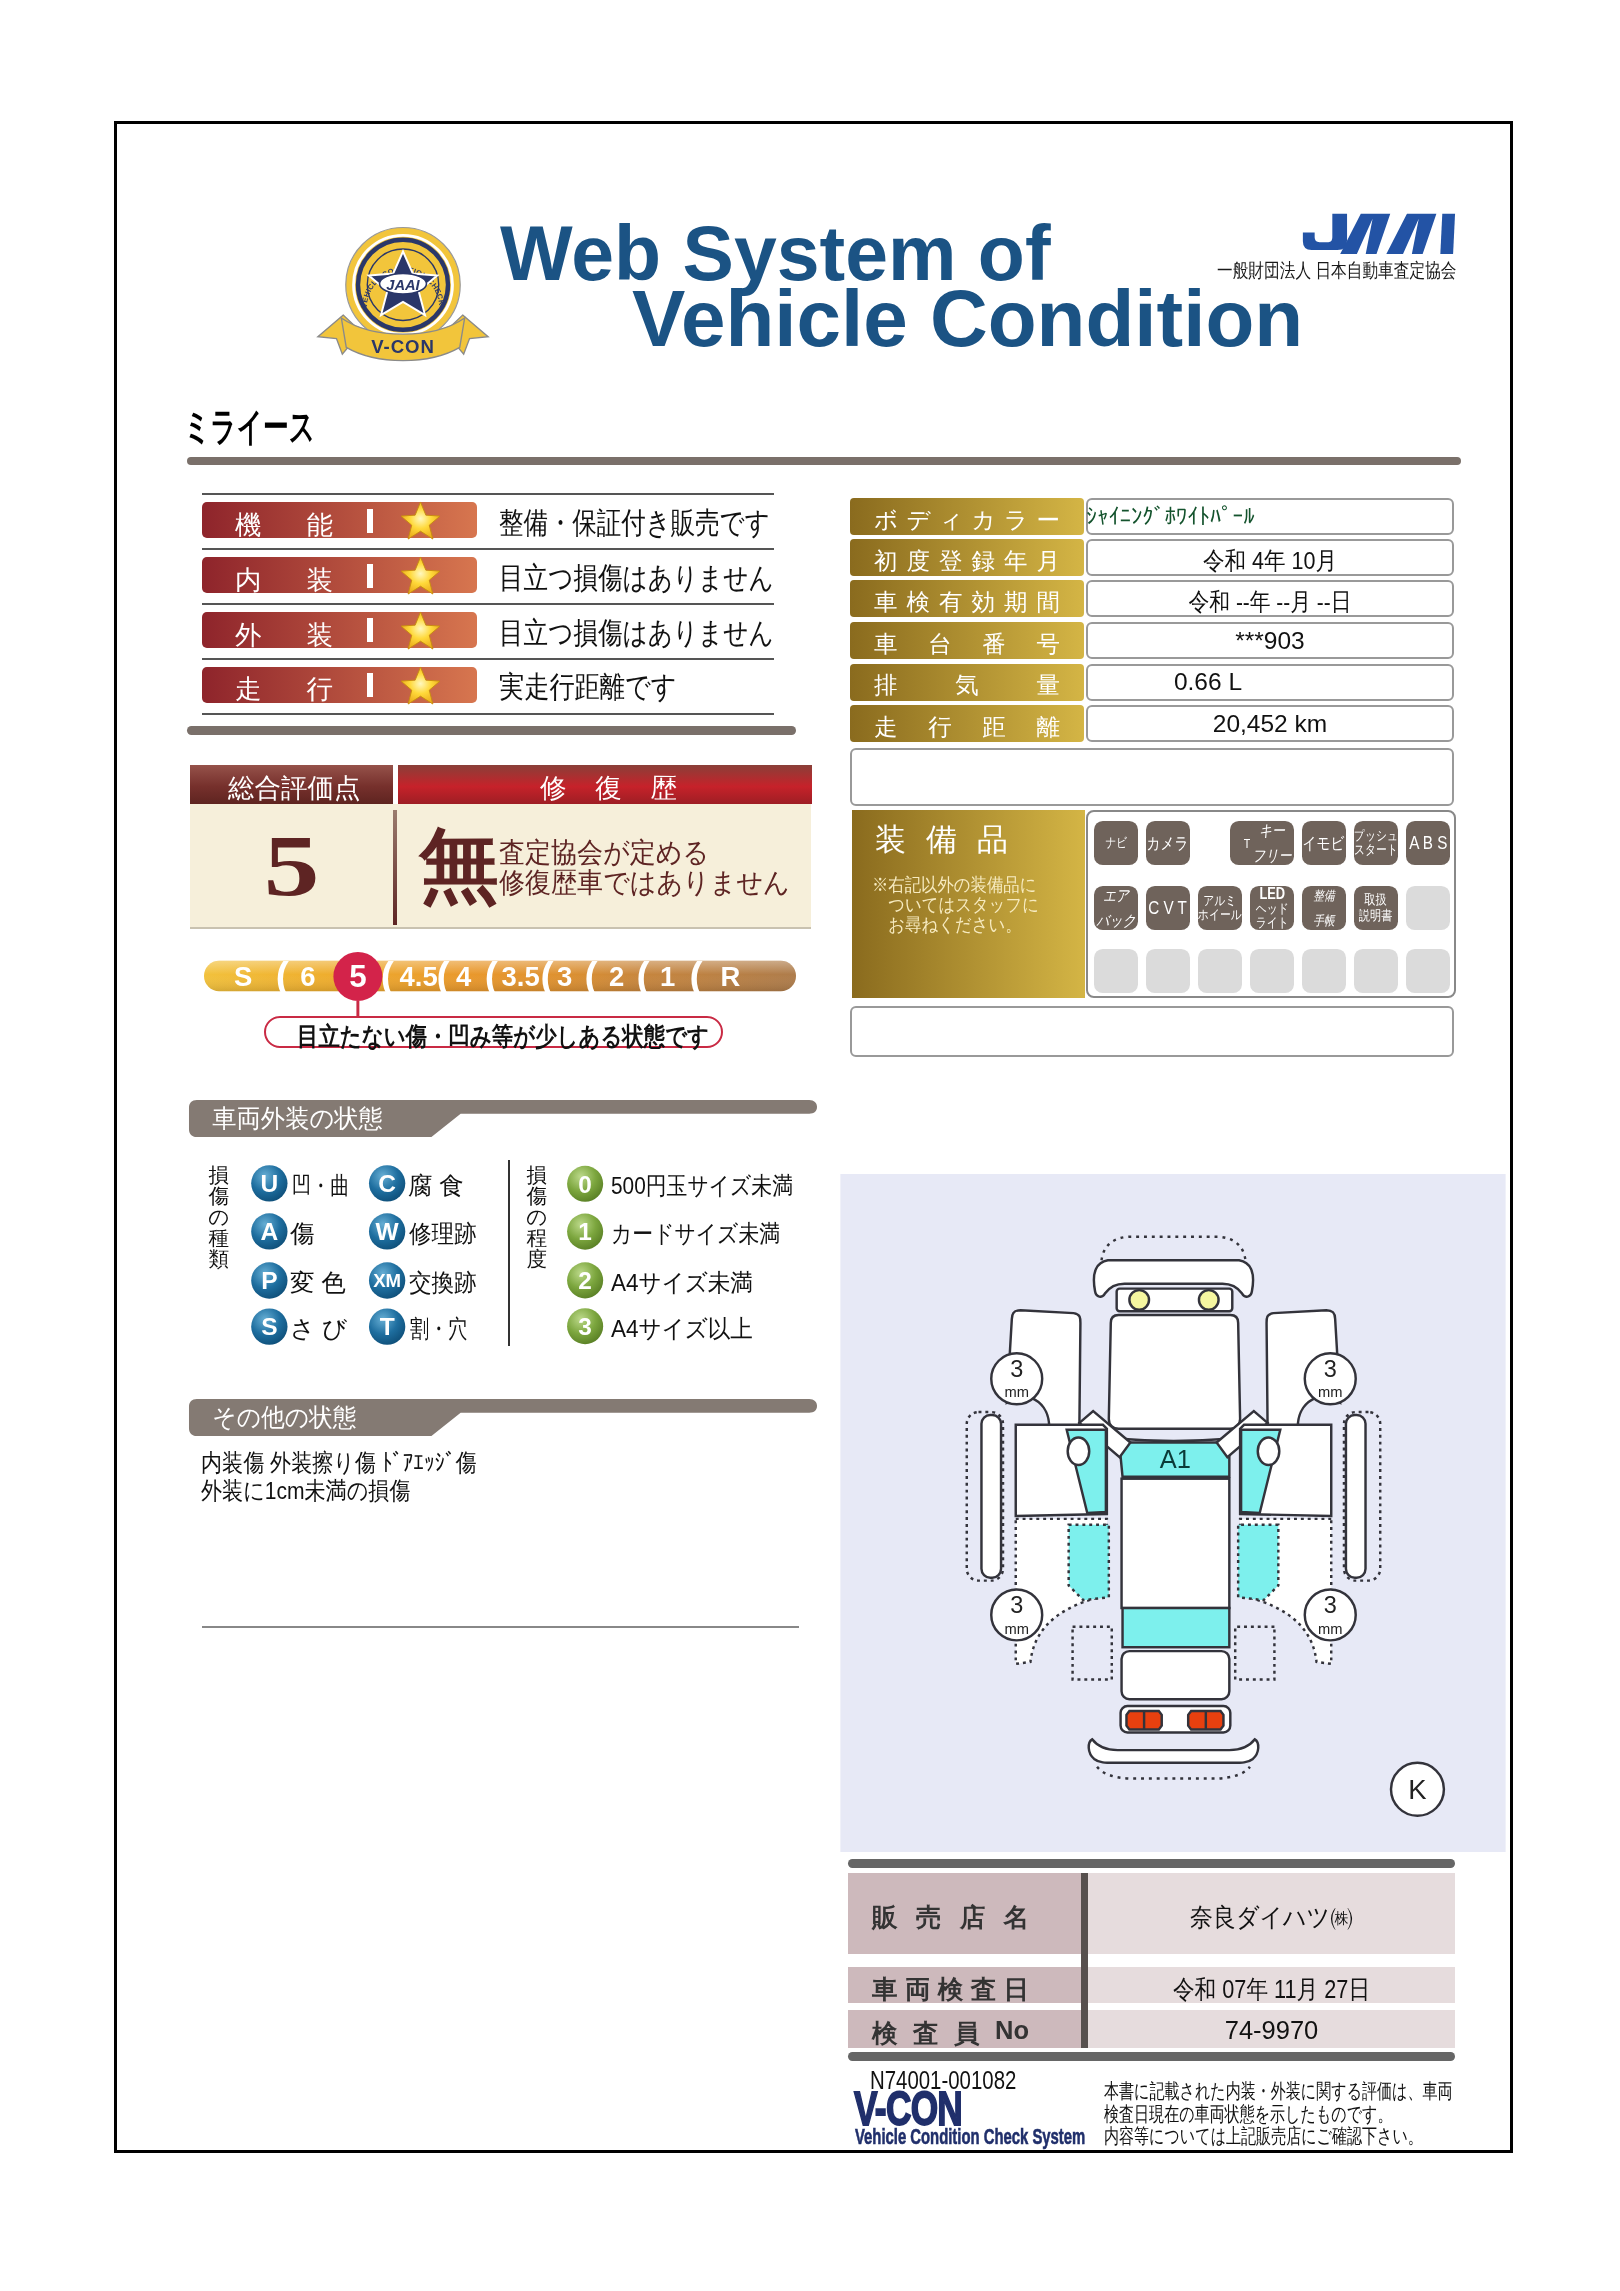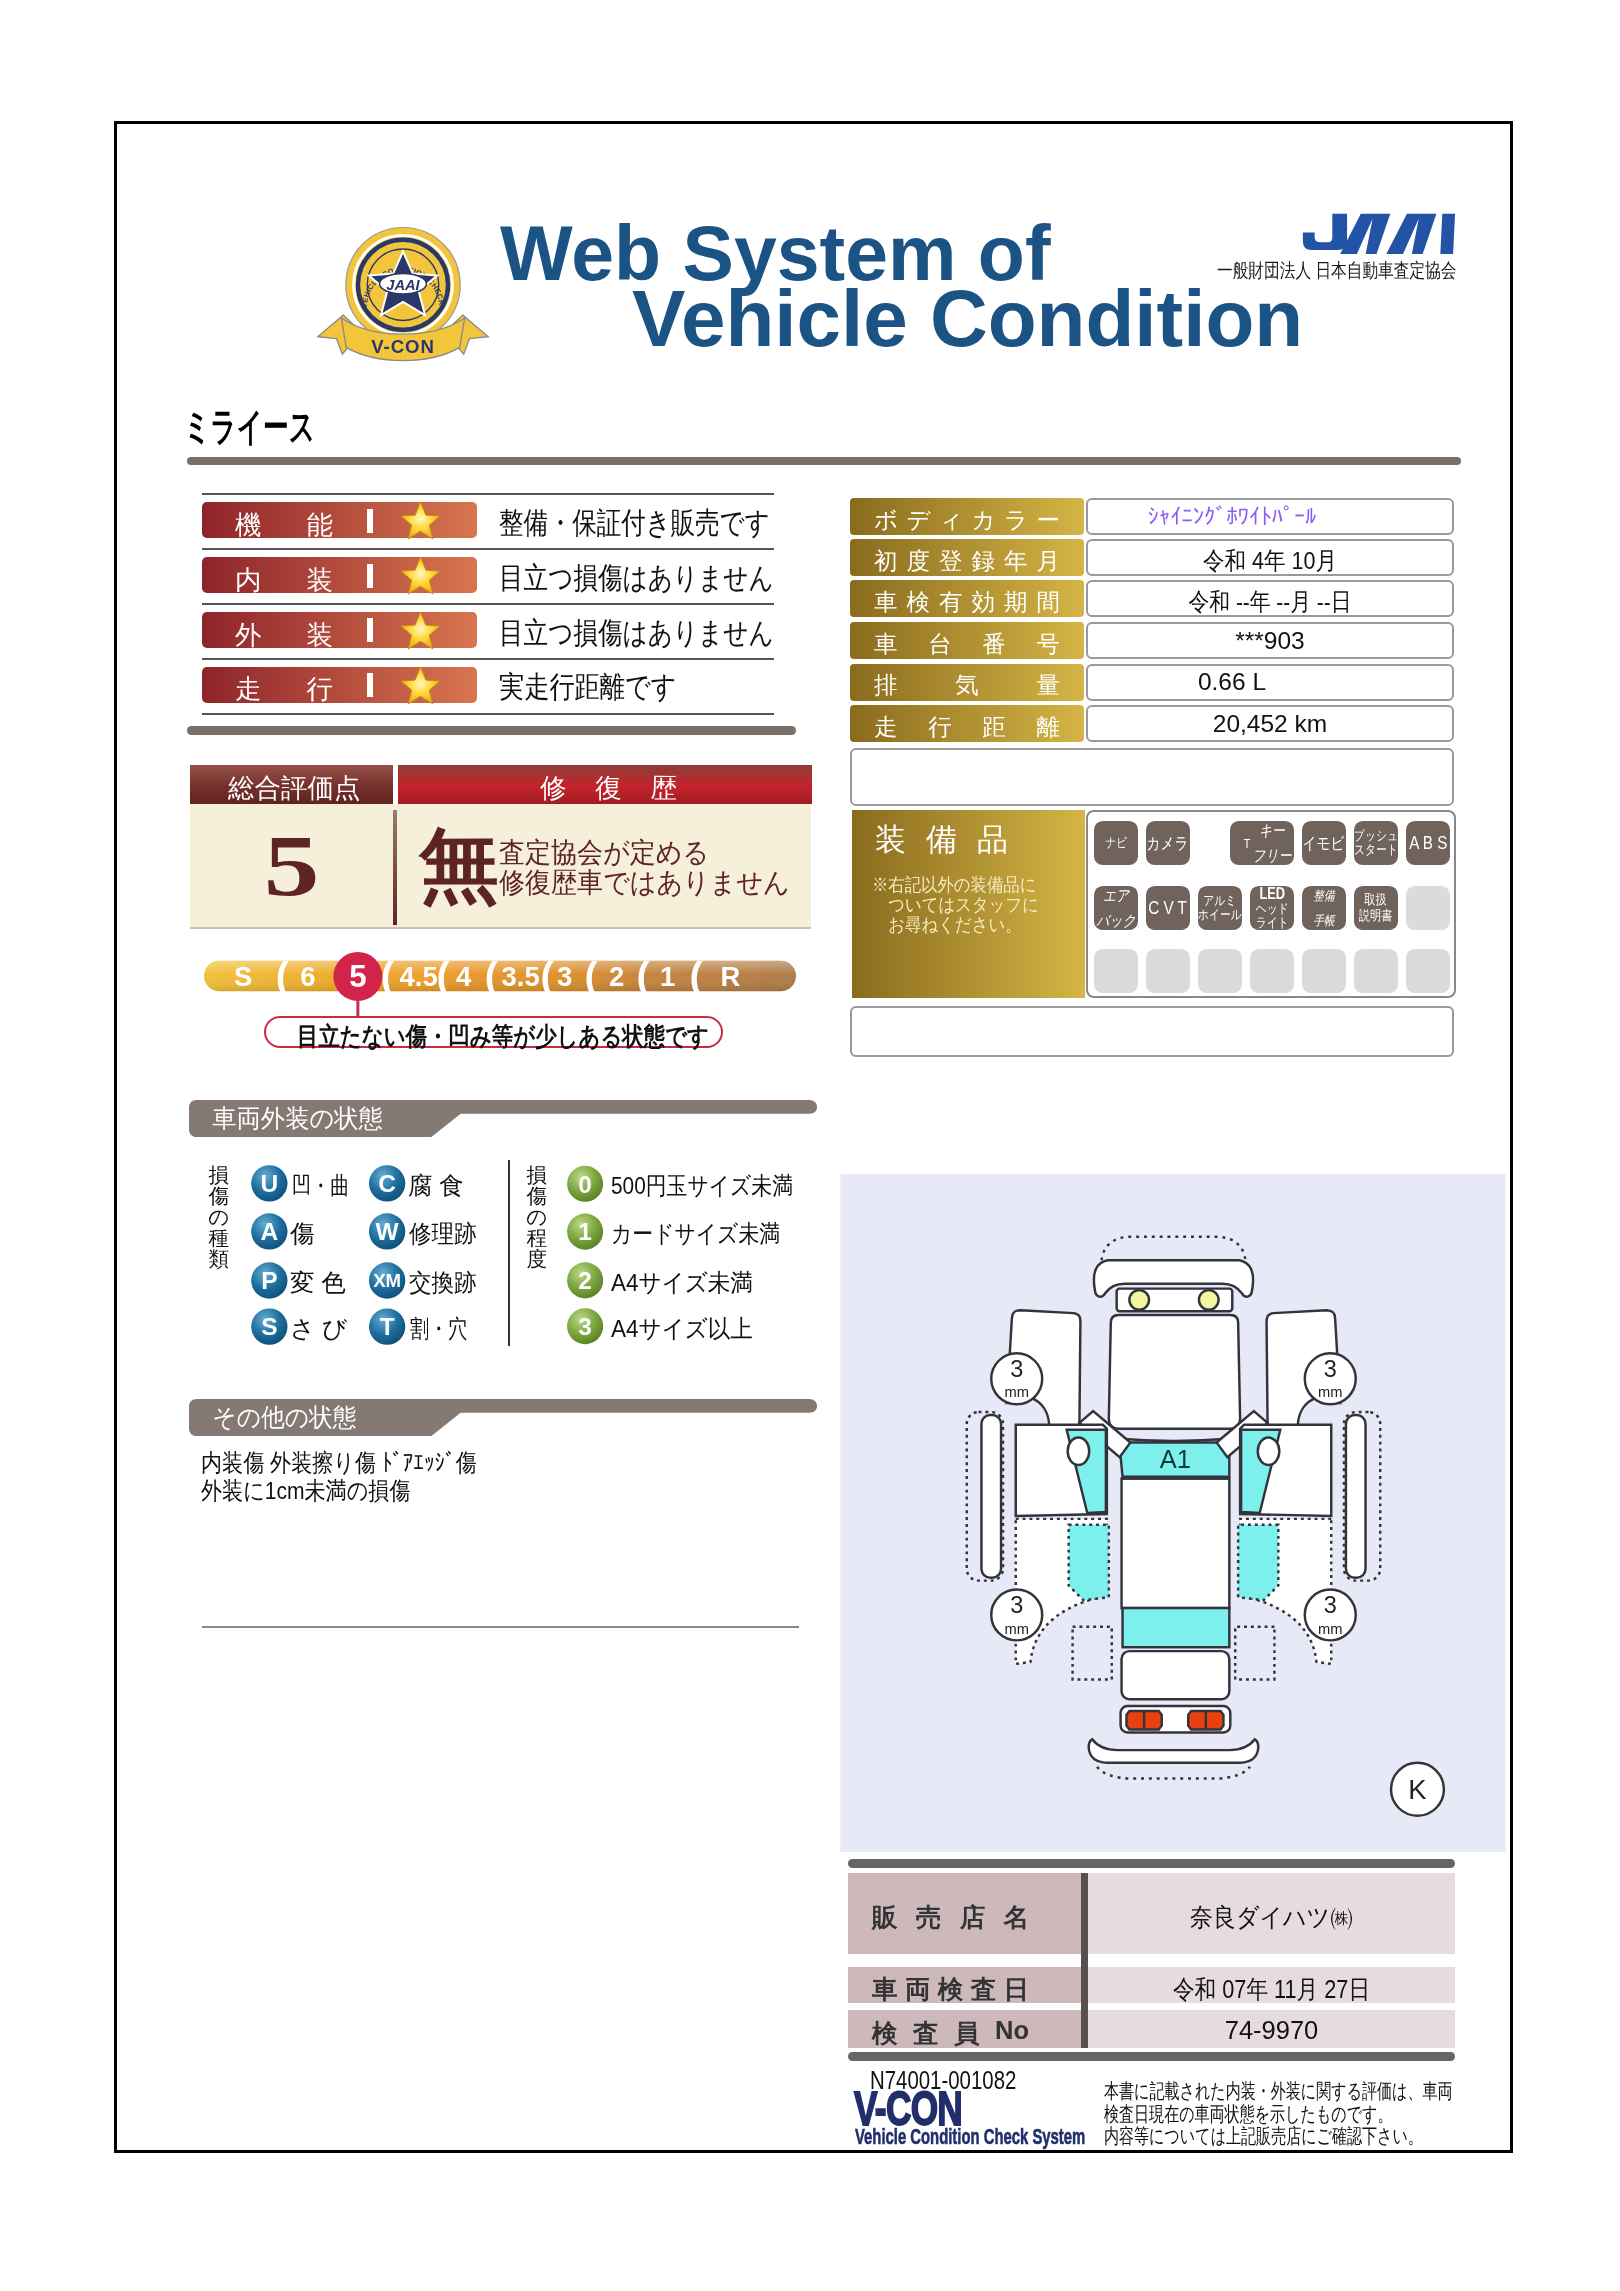--- a/index.html
+++ b/index.html
@@ -279,21 +279,21 @@
 <div class="a" style="left:850px;top:498px;width:234px;height:37px;border-radius:3.9px;background:linear-gradient(90deg,#8A6B1E,#D4B545);"></div>
 <div class="a" style="left:874px;top:504px;width:186px;font-size:23.5px;color:#fff;display:flex;justify-content:space-between;">
     <span>ボ</span>
     <span>デ</span>
     <span>ィ</span>
     <span>カ</span>
     <span>ラ</span>
     <span>ー</span>
   </div>
 <div class="a" style="left:1086px;top:498px;width:368px;height:37px;border:2px solid #999;border-radius:5.9px;box-sizing:border-box;background:#fff;"></div>
-<div class="a" style="left:1086px;top:504px;width:292px;font-size:22.5px;color:#8b5cf6;text-align:center;">ｼｬｲﾆﾝｸﾞﾎﾜｲﾄﾊﾟｰﾙ</div>
+<div class="a" style="left:1086px;top:504px;width:292px;font-size:22.5px;color:#14532d;">ｼｬｲﾆﾝｸﾞﾎﾜｲﾄﾊﾟｰﾙ</div>
 
 <div class="a" style="left:850px;top:539px;width:234px;height:37px;border-radius:3.9px;background:linear-gradient(90deg,#8A6B1E,#D4B545);"></div>
 <div class="a" style="left:874px;top:545px;width:186px;font-size:23.5px;color:#fff;display:flex;justify-content:space-between;">
     <span>初</span>
     <span>度</span>
     <span>登</span>
     <span>録</span>
     <span>年</span>
     <span>月</span>
   </div>
@@ -322,21 +322,21 @@
 <div class="a" style="left:1086px;top:622px;width:368px;height:37px;border:2px solid #999;border-radius:5.9px;box-sizing:border-box;background:#fff;"></div>
 <div class="a" style="left:1086px;top:627px;width:368px;font-size:24.5px;color:#111;text-align:center;">***903</div>
 
 <div class="a" style="left:850px;top:664px;width:234px;height:37px;border-radius:3.9px;background:linear-gradient(90deg,#8A6B1E,#D4B545);"></div>
 <div class="a" style="left:874px;top:669px;width:186px;font-size:23.5px;color:#fff;display:flex;justify-content:space-between;">
     <span>排</span>
     <span>気</span>
     <span>量</span>
   </div>
 <div class="a" style="left:1086px;top:664px;width:368px;height:37px;border:2px solid #999;border-radius:5.9px;box-sizing:border-box;background:#fff;"></div>
-<div class="a" style="left:1048px;top:668px;width:368px;font-size:24.5px;color:#111;text-align:center;">0.66 L</div>
+<div class="a" style="left:1024px;top:668px;width:368px;font-size:24.5px;color:#111;text-align:center;">0.66 L</div>
 
 <div class="a" style="left:850px;top:705px;width:234px;height:37px;border-radius:3.9px;background:linear-gradient(90deg,#8A6B1E,#D4B545);"></div>
 <div class="a" style="left:874px;top:711px;width:186px;font-size:23.5px;color:#fff;display:flex;justify-content:space-between;">
     <span>走</span>
     <span>行</span>
     <span>距</span>
     <span>離</span>
   </div>
 <div class="a" style="left:1086px;top:705px;width:368px;height:37px;border:2px solid #999;border-radius:5.9px;box-sizing:border-box;background:#fff;"></div>
 <div class="a" style="left:1086px;top:710px;width:368px;font-size:24.5px;color:#111;text-align:center;">20,452 km</div>

